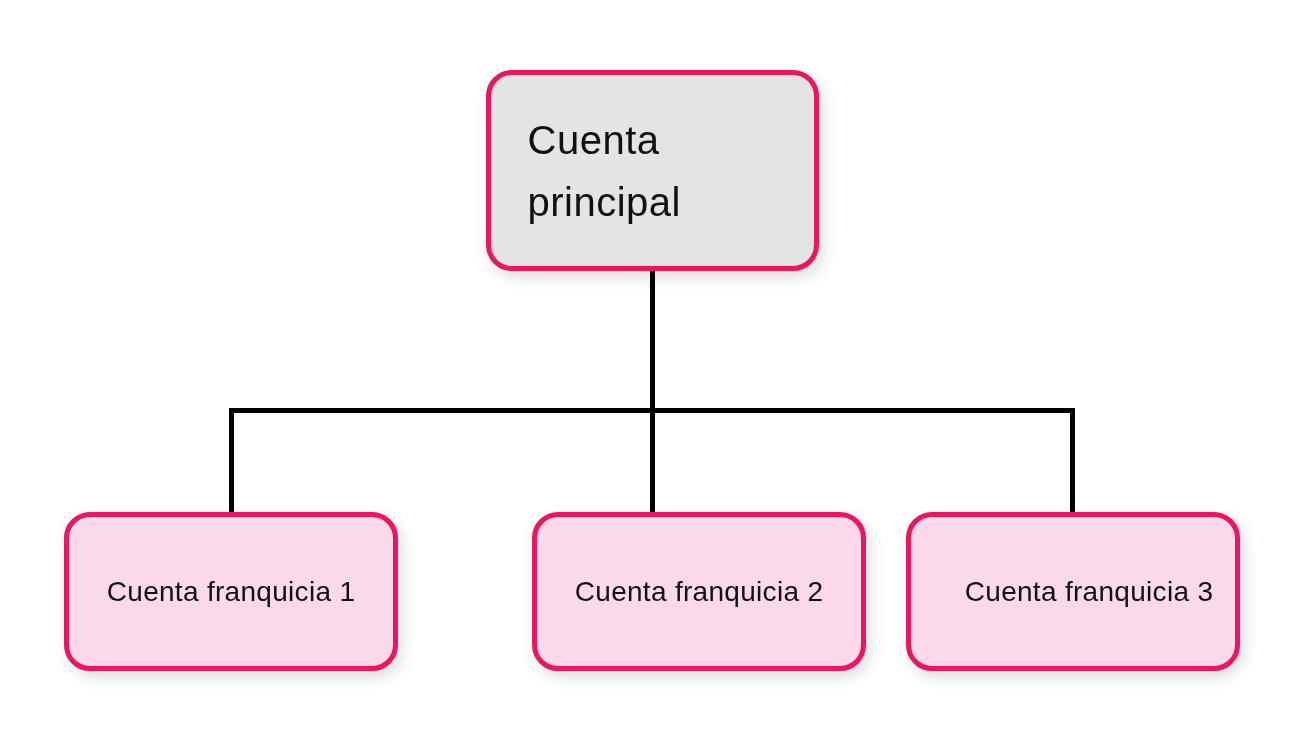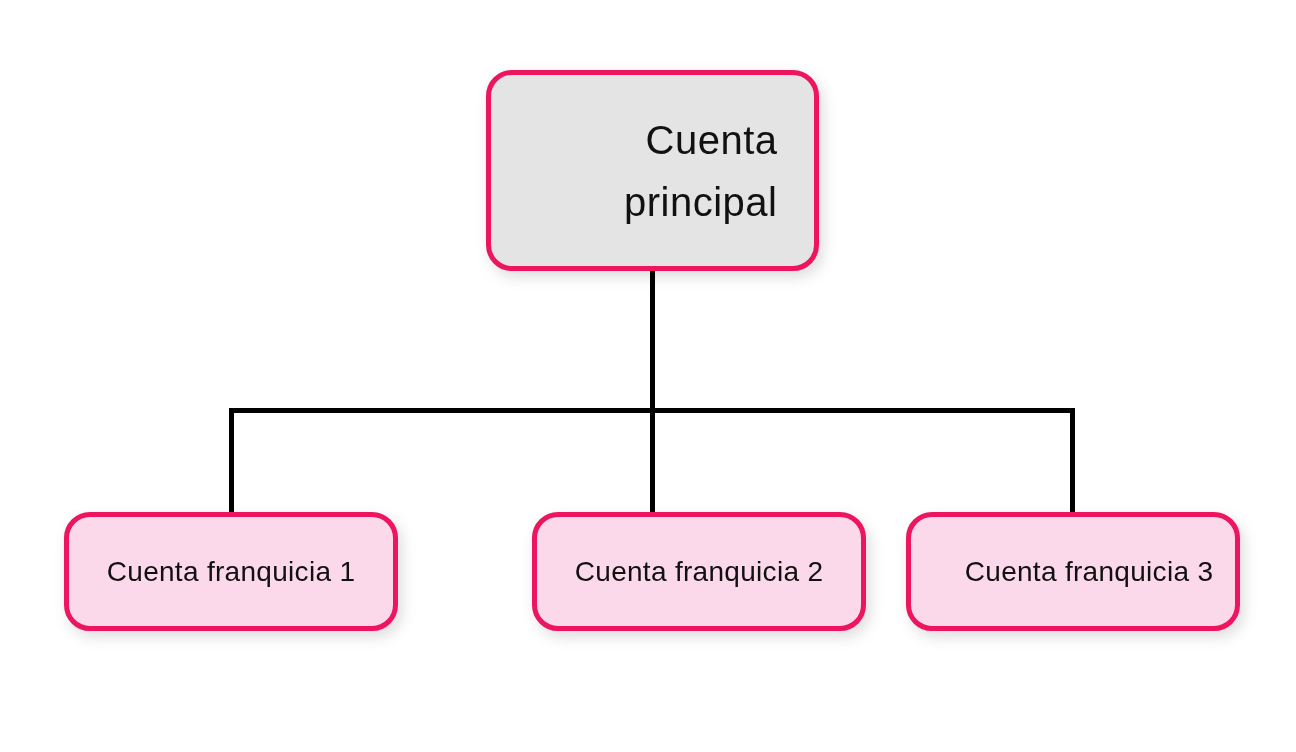--- a/index.html
+++ b/index.html
@@ -24,41 +24,41 @@
     height: 752px;
     background: var(--background);
   }
   .node {
     position: absolute;
     border: 5px solid var(--node-border);
     border-radius: 26px;
     display: flex;
     align-items: center;
     justify-content: center;
-    text-align: right;
+    text-align: left;
     color: var(--text);
     box-shadow: 4px 6px 14px rgba(100, 100, 100, 0.22);
   }
   .node-root {
     left: 486px;
     top: 70px;
     width: 333px;
     height: 201px;
     background: var(--root-fill);
     font-size: 40px;
     line-height: 62px;
     letter-spacing: 0.5px;
   }
   .node-root .label {
     max-width: 250px;
   }
   .node-child {
     top: 512px;
     width: 334px;
-    height: 119px;
+    height: 159px;
     background: var(--child-fill);
     font-size: 28px;
     line-height: 34px;
     letter-spacing: 0.3px;
   }
   .node-child-1 { left: 64px; }
   .node-child-2 { left: 486px; margin-left: 46px; }
   .node-child-3 { left: 906px; padding-left: 32px; }
   .connector {
     position: absolute;

